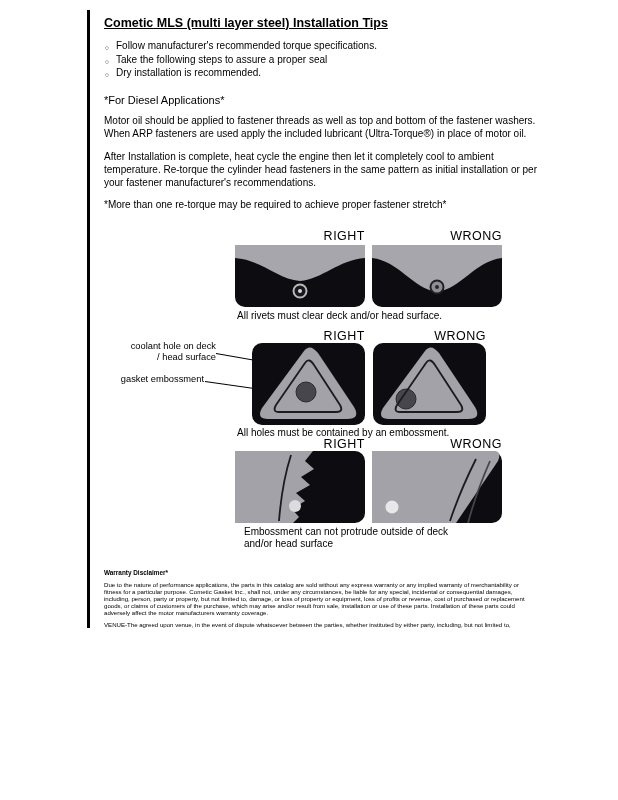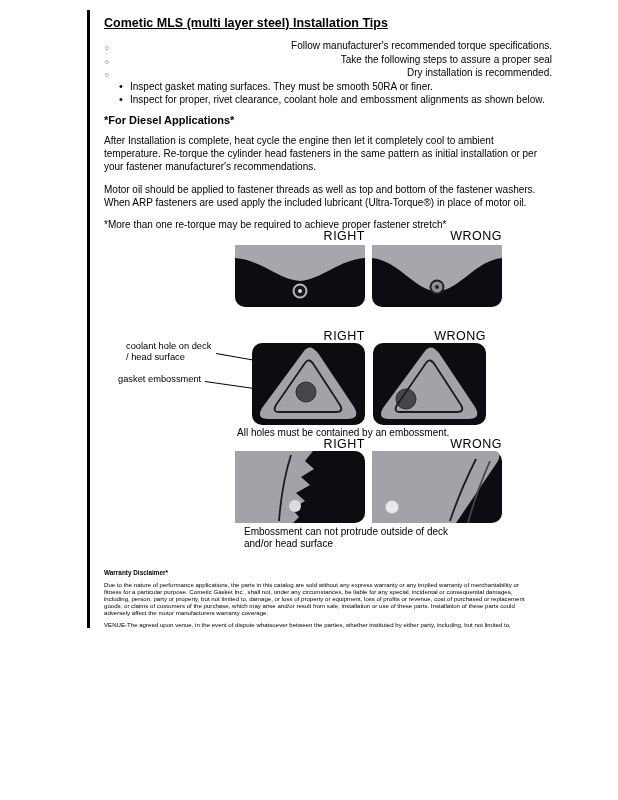--- a/index.html
+++ b/index.html
@@ -3,33 +3,33 @@
 <meta charset="utf-8">
 <style>
   * { margin:0; padding:0; box-sizing:border-box; }
   html,body { background:#ffffff; }
   body { width:618px; height:800px; font-family:"Liberation Sans", sans-serif; color:#000; }
   .page { position:relative; width:618px; height:628px; background:#fff; overflow:hidden; }
   .rule { position:absolute; left:87px; top:10px; width:3px; height:746px; background:#000; }
   .content { position:absolute; left:104px; top:16px; width:448px; }
   .title { font-size:12.5px; font-weight:bold; text-decoration:underline; margin-bottom:9px; }
   ul.tips { list-style:none; }
-  ul.tips > li { font-size:10px; line-height:13.5px; padding-left:12px; position:relative;text-align:right; }
+  ul.tips > li { font-size:10px; line-height:13.5px; padding-left:12px; position:relative; }
   ul.tips > li::before { content:"○"; position:absolute; left:1px; top:2px; font-size:6.5px; }
   ul.subtips { list-style:none; margin-left:15px; }
   ul.subtips > li { font-size:10px; line-height:13.5px; padding-left:11px; position:relative; }
   ul.subtips > li::before { content:"•"; position:absolute; left:0; top:0; font-size:11px; }
-  .diesel-heading { font-size:11px; font-weight:bold; margin-top:7px; margin-bottom:8px; }
+  .diesel-heading { font-size:11px; font-weight:normal; margin-top:14px; margin-bottom:8px; }
   .para { font-size:10px; line-height:13px; margin-bottom:10px; width:442px; }
   .note { font-size:10px; margin-top:2px; }
   .fig-label { position:absolute; font-size:12.5px; text-align:right; letter-spacing:.5px; }
   .figure { position:absolute; }
   .figure svg { display:block; }
   .caption { position:absolute; font-size:10px; line-height:12px; }
-  .pointer-label { position:absolute; font-size:9.3px; line-height:10.5px; text-align:left; }
+  .pointer-label { position:absolute; font-size:9.3px; line-height:10.5px; text-align:right; }
   .leader { position:absolute; border-top:1px solid #000; transform-origin:left center; height:0; }
   .leader-1 { left:216px; top:353px; width:56px; transform:rotate(10deg); }
   .leader-2 { left:205px; top:381px; width:62px; transform:rotate(8deg); }
   .warranty { position:absolute; left:104px; top:569px; width:430px; }
   .warranty h3 { font-size:6.4px; font-weight:bold; margin-bottom:5px; }
   .warranty p { font-size:6.1px; line-height:7.1px; margin-bottom:5px; }
   .warranty p.tight { margin-bottom:1px; }
   .footer { position:absolute; left:390px; top:756px; font-size:10px; letter-spacing:.3px; }
 </style>
 </head>
@@ -40,28 +40,24 @@
   <div class="rule"></div>
 
   <div class="content">
     <div class="title">Cometic MLS (multi layer steel) Installation Tips</div>
 
     <ul class="tips">
       <li>Follow manufacturer's recommended torque specifications.</li>
       <li>Take the following steps to assure a proper seal</li>
       <li>Dry installation is recommended.</li>
     </ul>
-    <ul class="subtips">
-      <li>Inspect gasket mating surfaces.  They must be smooth 50RA or finer.</li>
-      <li>Inspect for proper, rivet clearance, coolant hole and embossment alignments as shown below.</li>
-    </ul>
 
     <div class="diesel-heading">*For Diesel Applications*</div>
+    <p class="para">Motor oil should be applied to fastener threads as well as top and bottom of the fastener washers. When ARP fasteners are used apply the included lubricant (Ultra-Torque®) in place of motor oil.</p>
     <p class="para">After Installation is complete, heat cycle the engine then let it completely cool to ambient temperature. Re-torque the cylinder head fasteners in the same pattern as initial installation or per your fastener manufacturer's recommendations.</p>
-    <p class="para">Motor oil should be applied to fastener threads as well as top and bottom of the fastener washers. When ARP fasteners are used apply the included lubricant (Ultra-Torque®) in place of motor oil.</p>
     <p class="note">*More than one re-torque may be required to achieve proper fastener stretch*</p>
   </div>
 
   <div class="fig-label" style="left:235px;top:229px;width:130px;">RIGHT</div>
   <div class="fig-label" style="left:372px;top:229px;width:130px;">WRONG</div>
 
   <div class="figure" style="left:235px;top:245px;">
     <svg width="130" height="62" viewBox="0 0 130 62">
       <rect width="130" height="62" rx="10" fill="#0c0c11"></rect>
       <path d="M0,0 H130 V13 C103,15 88,34 65,36 C42,34 27,15 0,13 Z" fill="#a6a6ac"></path>
@@ -70,20 +66,21 @@
     </svg>
   </div>
   <div class="figure" style="left:372px;top:245px;">
     <svg width="130" height="62" viewBox="0 0 130 62">
       <rect width="130" height="62" rx="10" fill="#0c0c11"></rect>
       <path d="M0,0 H130 V13 C103,16 90,43 65,47 C40,43 27,16 0,13 Z" fill="#a6a6ac"></path>
       <circle cx="65" cy="42" r="6.5" fill="#8e8e94" stroke="#202024" stroke-width="2"></circle>
       <circle cx="65" cy="42" r="2" fill="#26262a"></circle>
     </svg>
   </div>
+  <div class="caption" style="left:237px;top:310px;">All rivets must clear deck and/or head surface.</div>
 
   <div class="fig-label" style="left:252px;top:329px;width:113px;">RIGHT</div>
   <div class="fig-label" style="left:373px;top:329px;width:113px;">WRONG</div>
 
   <div class="pointer-label" style="left:126px;top:341px;width:90px;">coolant hole on deck / head surface</div>
   <div class="leader leader-1"></div>
   <div class="pointer-label" style="left:118px;top:374px;width:86px;">gasket embossment</div>
   <div class="leader leader-2"></div>
 
   <div class="figure" style="left:252px;top:343px;">

